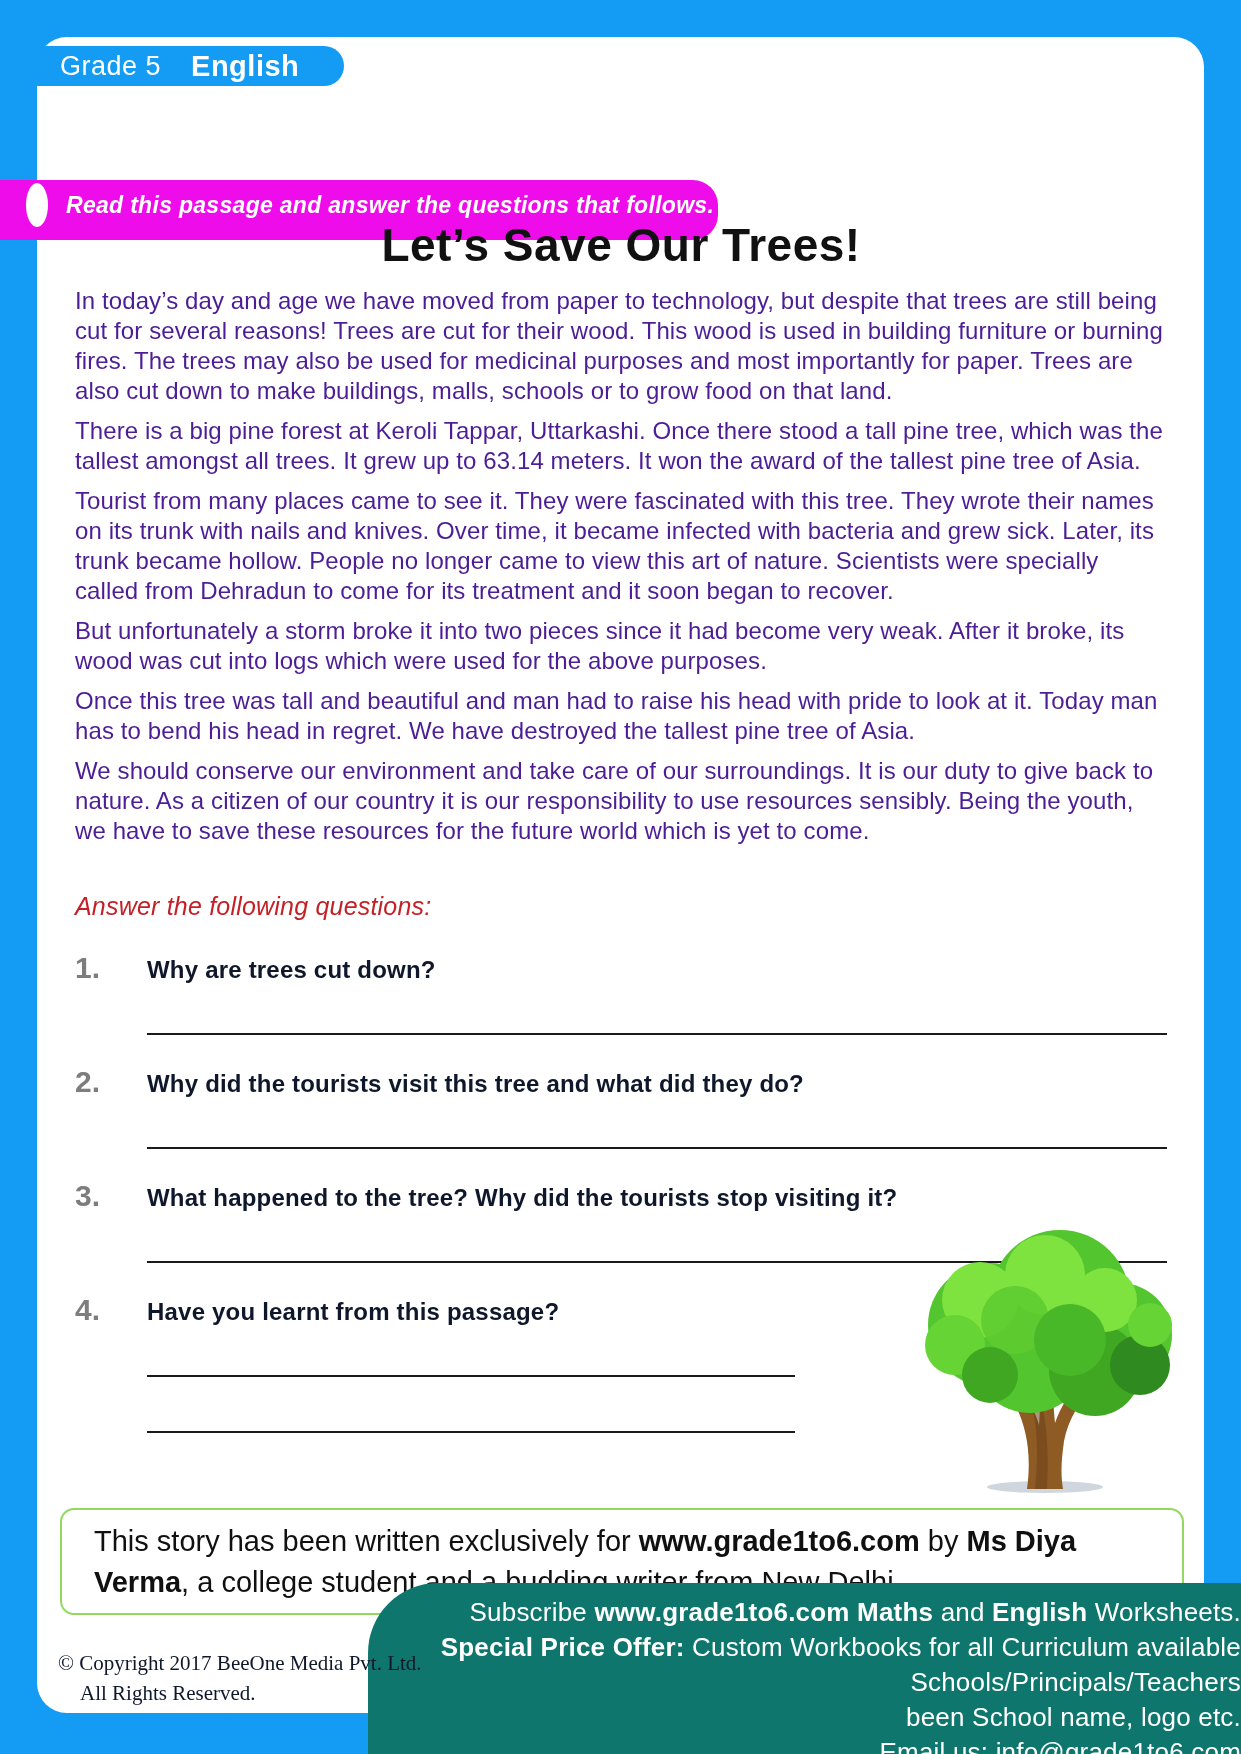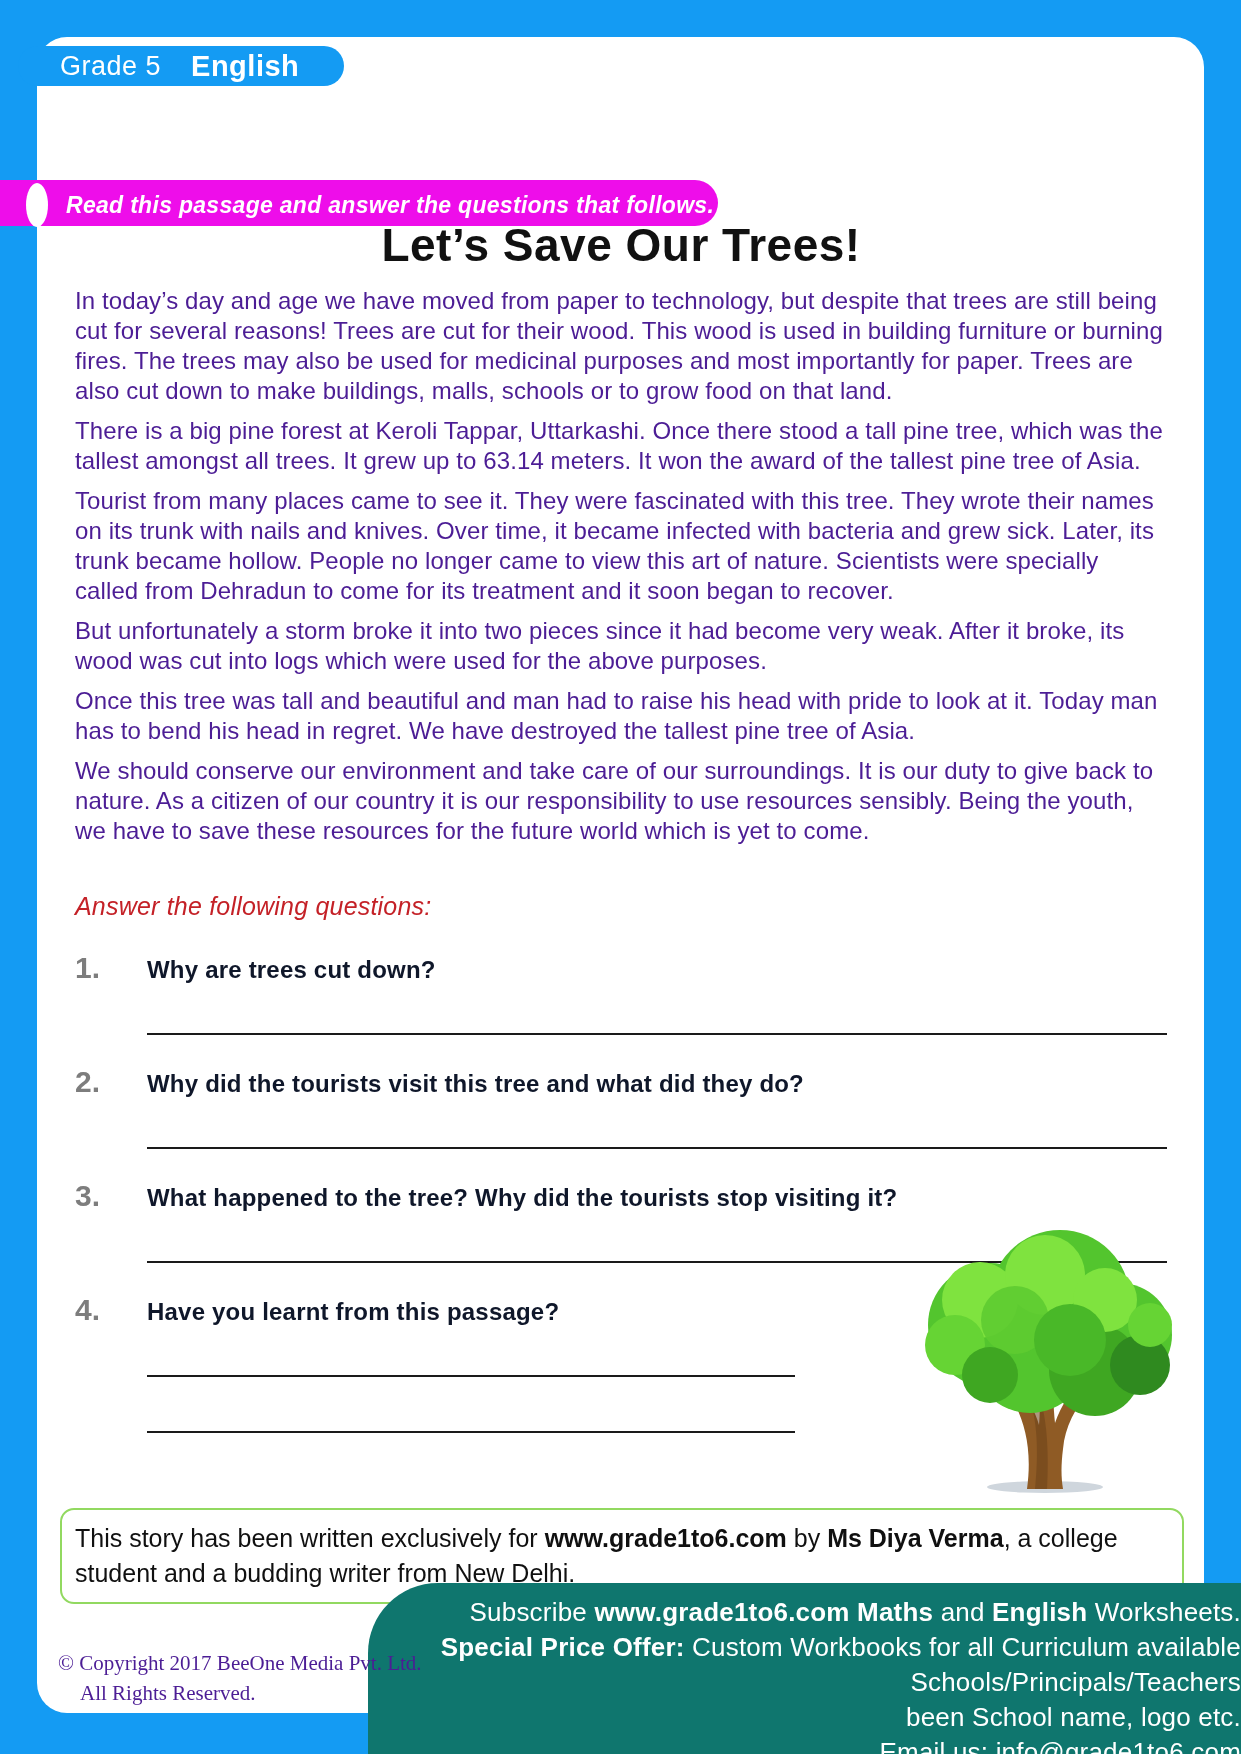--- a/index.html
+++ b/index.html
@@ -16,21 +16,21 @@
   
   .grade-tab {
     position:absolute; left:18px; top:46px; height:40px; width:326px;
     background:#149BF3; border-radius:28px;
     display:flex; align-items:center; padding-left:42px; gap:30px;
   }
   .grade-tab .grade { color:#ffffff; font-size:27px; font-weight:400; letter-spacing:0.5px; }
   .grade-tab .subject { color:#ffffff; font-size:29px; font-weight:700; letter-spacing:0.5px; }
   
   .banner {
-    position:absolute; left:0; top:180px; width:718px; height:46px;
+    position:absolute; left:0; top:180px; width:718px; height:60px;
     background:#EE0DEA; border-radius:0 25px 25px 0;
   }
   .banner .bullet {
     position:absolute; left:26px; top:3px; width:22px; height:44px;
     background:#ffffff; border-radius:50%;
   }
   .banner .btext {
     position:absolute; left:66px; top:0; height:50px; display:flex; align-items:center;
     color:#ffffff; font-size:23px; font-weight:700; font-style:italic; letter-spacing:0.3px;
   }
@@ -60,34 +60,34 @@
   .answer-line.short { width:648px; }
   .answer-line.gap2 { margin-top:54px; }
   
   .tree {
     position:absolute; left:895px; top:1205px; width:295px; height:290px;
   }
   
   .credit {
     position:absolute; left:60px; top:1508px; width:1124px; min-height:78px;
     border:2.5px solid #92D960; border-radius:14px; background:#ffffff;
-    padding:11px 13px; font-size:25px; line-height:1.4; color:#101010;
+    padding:11px 32px; font-size:29px; line-height:1.4; color:#101010;
   }
   .credit b { font-weight:700; }
   
   .footer {
     position:absolute; left:368px; top:1583px; width:873px; height:171px;
     background:#0f766e; border-top-left-radius:70px;
     color:#ffffff; text-align:right; padding-top:14px;
   }
   .footer .fline { font-size:26px; line-height:30px; margin-bottom:5px; letter-spacing:0.2px; }
   .footer b { font-weight:700; }
   
   .copyright {
-    position:absolute; left:58px; top:1648px; color:#4c1d95;
+    position:absolute; left:58px; top:1648px; color:#0f172a;
     font-family:"Liberation Serif", serif; font-size:21px; line-height:1.45;
   }
   .copyright .l2 { padding-left:22px; }
 </style>
 </head>
 <body>
 
 <div class="page">
   <div class="sheet"></div>
 

